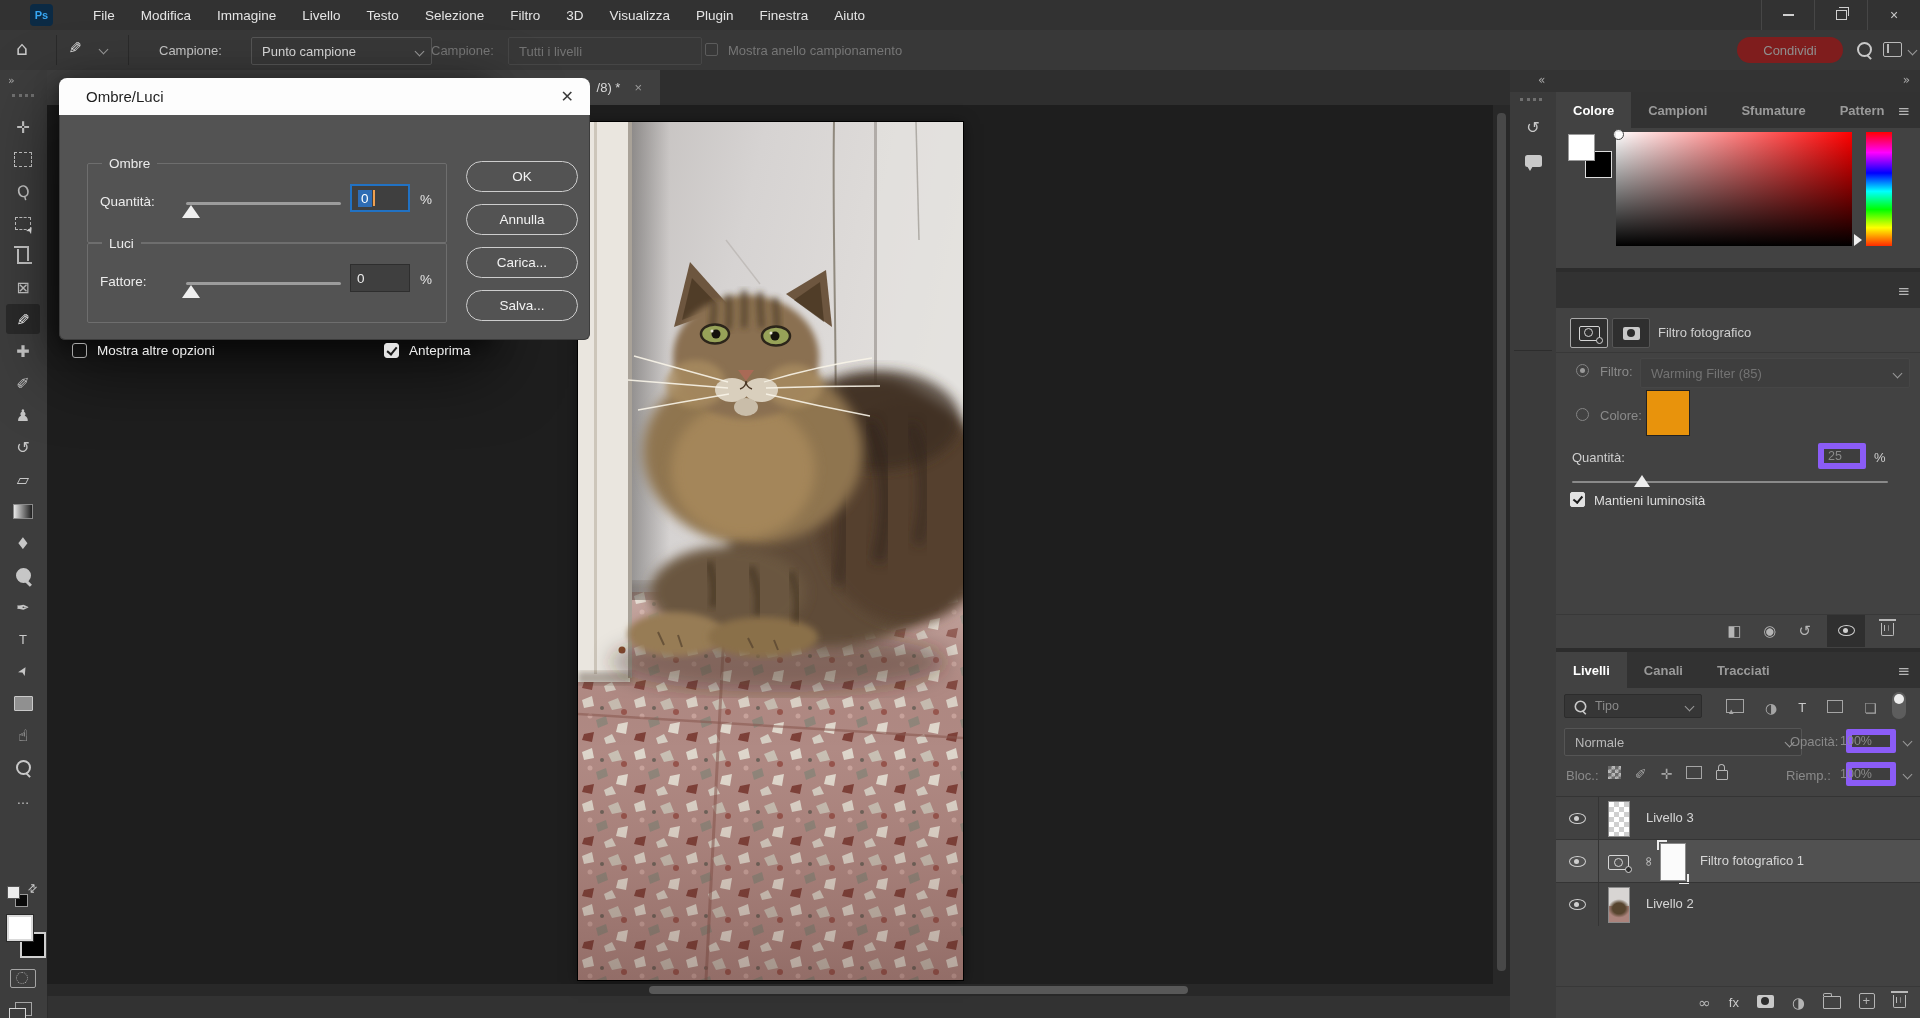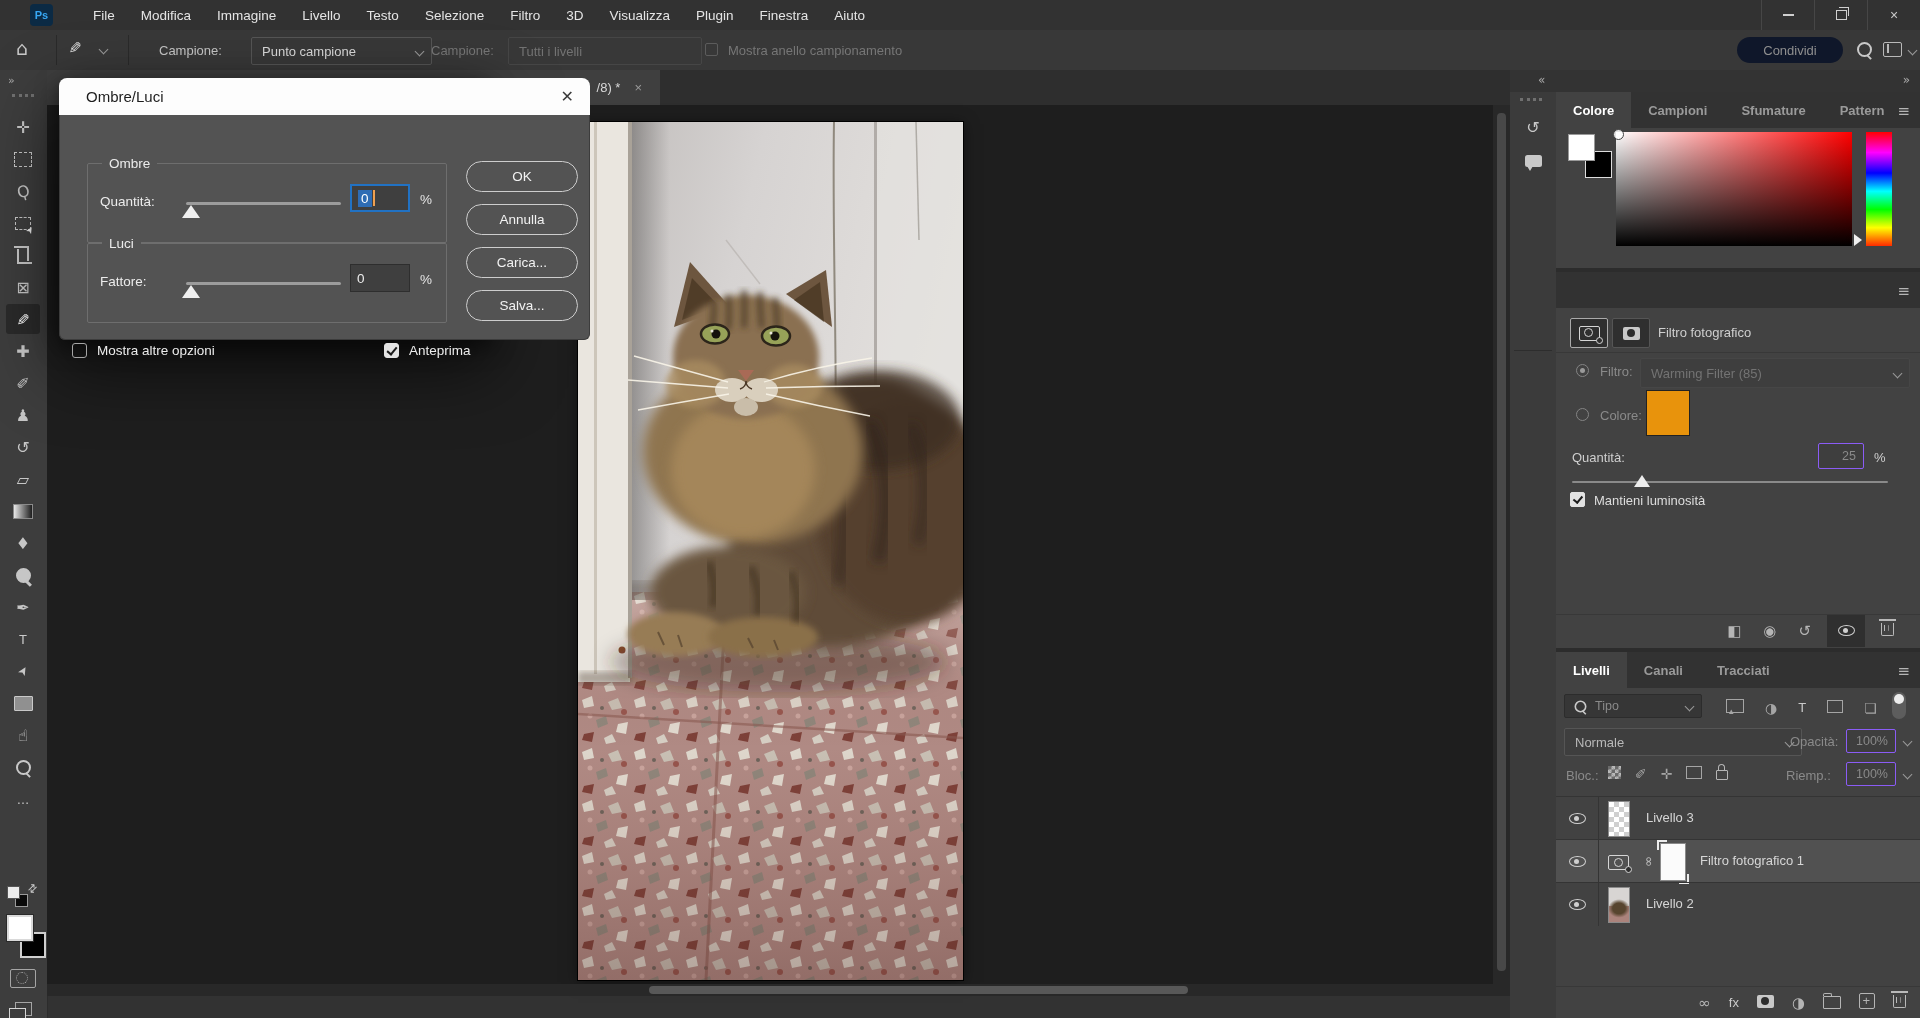--- a/index.html
+++ b/index.html
@@ -30,21 +30,21 @@
   #opt-eyedrop-chev{position:absolute;left:100px;top:16px;}
   .optlabel{position:absolute;top:13px;color:#c6c6c6;font-size:13px;}
   .optlabel.dim{color:#767676;}
   .dd{position:absolute;background:#383838;border:1px solid #555;border-radius:2px;display:flex;align-items:center;padding:0 10px;color:#d9d9d9;font-size:13px;}
   .dd .chev{position:absolute;right:8px;}
   .dd.dim{color:#737373;border-color:#464646;}
   .cbx{display:inline-block;width:13px;height:13px;border:1.5px solid #8a8a8a;border-radius:2px;background:transparent;box-sizing:border-box;}
   .cbx.dim{border-color:#5c5c5c;}
   .cbx.checked{background:#e2e2e2;border-color:#e2e2e2;position:relative;}
   .cbx.checked::after{content:"";position:absolute;left:3.5px;top:0.5px;width:3.5px;height:7px;border-right:2px solid #1c1c1c;border-bottom:2px solid #1c1c1c;transform:rotate(40deg);}
-  #share-btn{position:absolute;right:77px;top:7px;width:106px;height:26px;border-radius:13px;background:#0f172a;color:#8f8f8f;display:flex;align-items:center;justify-content:center;font-size:13px;}
+  #share-btn{position:absolute;right:77px;top:7px;width:106px;height:26px;border-radius:13px;background:#7f1d1d;color:#8f8f8f;display:flex;align-items:center;justify-content:center;font-size:13px;}
   .i-mag{width:11px;height:11px;border:2px solid #c9c9c9;border-radius:50%;position:relative;display:inline-block;}
   .i-mag::after{content:"";position:absolute;left:9px;top:10px;width:2px;height:6px;background:#c9c9c9;transform:rotate(-45deg);}
   #opt-search{position:absolute;right:48px;top:12px;}
   #ws-icon{position:absolute;right:18px;top:12px;width:17px;height:13px;border:1.5px solid #b9b9b9;border-radius:2px;}
   #ws-icon::before{content:"";position:absolute;left:3px;top:1px;width:1.5px;height:9px;background:#b9b9b9;}
   #ws-chev{position:absolute;right:4px;top:17px;}
 
   
   #toolbar{position:absolute;left:0;top:70px;width:47px;height:948px;background:#3d3d3d;border-right:1px solid #2c2c2c;}
   #tb-expand{position:absolute;left:8px;top:4px;color:#aaa;font-size:11px;letter-spacing:-1px;}
@@ -127,21 +127,21 @@
   .hbtn.sel{border-color:#aaa;}
   .i-camera{width:19px;height:13px;border:1.5px solid #d5d5d5;border-radius:2px;position:relative;display:inline-block;}
   .i-camera::before{content:"";position:absolute;left:4.5px;top:1.5px;width:7px;height:7px;border:1.5px solid #d5d5d5;border-radius:50%;}
   .i-camera::after{content:"";position:absolute;right:-4px;bottom:-4px;width:5px;height:5px;border:1.5px solid #d5d5d5;border-radius:50%;background:#2f2f2f;}
   .i-masksq{width:17px;height:13px;background:#c9c9c9;border-radius:2px;position:relative;display:inline-block;}
   .i-masksq::after{content:"";position:absolute;left:4.5px;top:2.5px;width:8px;height:8px;border-radius:50%;background:#2d2d2d;}
   .radio{display:inline-block;width:13px;height:13px;border:1.5px solid #848484;border-radius:50%;box-sizing:border-box;position:relative;}
   .radio.sel::after{content:"";position:absolute;left:2.5px;top:2.5px;width:5px;height:5px;border-radius:50%;background:#9a9a9a;}
   .plabel{color:#8a8a8a;font-size:13px;position:absolute;}
   .plabel.lit{color:#cfcfcf;}
-  .valbox{position:absolute;background:#3e3e3e;border:1px solid #8b5cf6;border-radius:2px;color:#8a8a8a;font-size:12.5px;display:flex;align-items:center;justify-content:flex-end;padding:0 7px;box-sizing:border-box;}
+  .valbox{position:absolute;background:#3e3e3e;border:6px solid #8b5cf6;border-radius:2px;color:#8a8a8a;font-size:12.5px;display:flex;align-items:center;justify-content:flex-end;padding:0 18px;box-sizing:border-box;}
   .slider-track{position:absolute;height:2px;background:#8a8a8a;border-radius:1px;}
   .tri-thumb{position:absolute;width:0;height:0;border-left:8px solid transparent;border-right:8px solid transparent;border-bottom:12px solid #ececec;}
   .footer-row{position:absolute;left:0;width:364px;height:32px;border-top:1px solid #383838;display:flex;align-items:center;justify-content:flex-end;gap:22px;padding-right:26px;box-sizing:border-box;}
   .footer-row .g{font-size:15px;color:#b5b5b5;}
   .cell-active{width:38px;height:32px;background:#2f2f2f;display:flex;align-items:center;justify-content:center;margin:0 -6px;}
   .i-eye{width:17px;height:11px;border:1.5px solid #cfcfcf;border-radius:50%;position:relative;display:inline-block;box-sizing:border-box;}
   .i-eye::after{content:"";position:absolute;left:4.5px;top:1.5px;width:5px;height:5px;border-radius:50%;background:#cfcfcf;}
   .i-trash{width:11px;height:12px;border:1.5px solid #b9b9b9;border-top:none;border-radius:0 0 2px 2px;position:relative;display:inline-block;}
   .i-trash::before{content:"";position:absolute;left:-3px;top:-3.5px;width:17px;height:0;border-top:2px solid #b9b9b9;}
   .i-trash::after{content:"";position:absolute;left:2px;top:2px;width:0;height:6px;border-left:1.5px solid #b9b9b9;box-shadow:4px 0 0 -0.2px #b9b9b9;}

